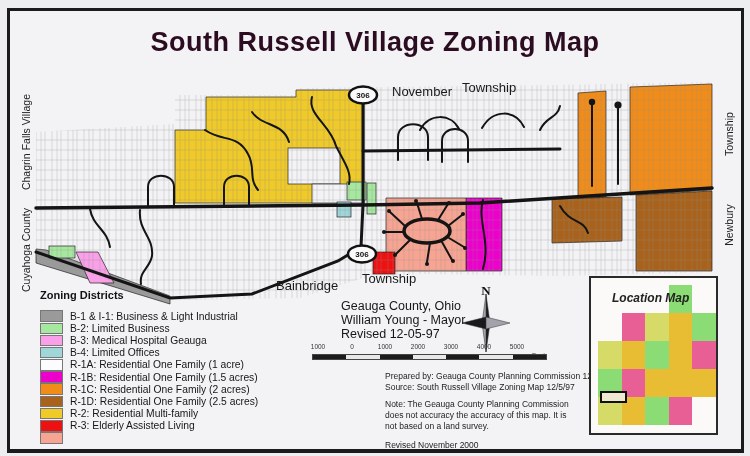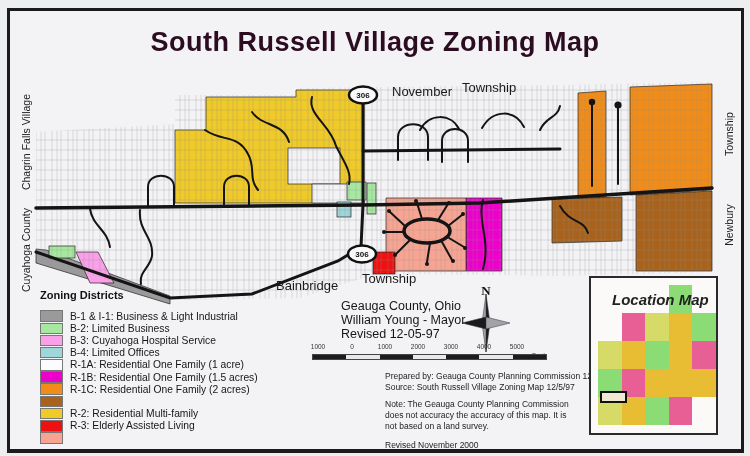--- a/index.html
+++ b/index.html
@@ -20,21 +20,21 @@
   .leg-label{font-size:10.3px;color:#161616;white-space:nowrap;}
   
   .scalebar{position:absolute;left:306px;top:343px;width:250px;height:18px;}
   .scl{position:absolute;top:0;font-size:6.5px;color:#333;transform:translateX(-50%);}
   .scl-unit{position:absolute;top:9px;left:226px;font-size:6.5px;color:#333;}
   .sbar{position:absolute;left:6px;top:11px;width:233px;height:4px;border:1px solid #444;display:flex;}
   .sseg{flex:1;height:100%;}
   .sseg.d{background:#1c1c1c;} .sseg.l{background:#e8e8e8;}
   
   .locmap{position:absolute;left:589px;top:276px;width:125px;height:155px;border:2px solid #2a2a2a;background:#fbfaf8;overflow:hidden;}
-  .locmap-title{position:absolute;left:21px;top:13px;font-size:15px;font-weight:bold;font-style:italic;color:#222;}
+  .locmap-title{position:absolute;left:21px;top:13px;font-size:12px;font-weight:bold;font-style:italic;color:#222;}
   .lm-cell{position:absolute;width:23.6px;height:28px;}
   .lm-marker{position:absolute;left:9px;top:113px;width:23px;height:8px;border:2px solid #111;background:#efe9d2;}
   svg{position:absolute;left:0;top:0;}
 </style>
 </head>
 <body>
 
 <div class="frame"></div>
 
 <svg width="750" height="456" viewBox="0 0 750 456">
@@ -180,40 +180,41 @@
       <div class="leg-row">
         <span class="swatch" style="background: rgb(154, 154, 154);"></span>
         <span class="leg-label">B-1 &amp; I-1: Business &amp; Light Industrial</span>
       </div>
       <div class="leg-row">
         <span class="swatch" style="background: rgb(167, 232, 160);"></span>
         <span class="leg-label">B-2: Limited Business</span>
       </div>
       <div class="leg-row">
         <span class="swatch" style="background: rgb(249, 160, 232);"></span>
-        <span class="leg-label">B-3: Cuyahoga Hospital Service</span>
+        <span class="leg-label">B-3: Medical Hospital Geauga</span>
       </div>
       <div class="leg-row">
         <span class="swatch" style="background: rgb(159, 214, 218);"></span>
         <span class="leg-label">B-4: Limited Offices</span>
       </div>
       <div class="leg-row">
         <span class="swatch" style="background: rgb(252, 251, 253);"></span>
         <span class="leg-label">R-1A: Residential One Family (1 acre)</span>
       </div>
       <div class="leg-row">
         <span class="swatch" style="background: rgb(238, 0, 204);"></span>
         <span class="leg-label">R-1B: Residential One Family (1.5 acres)</span>
       </div>
       <div class="leg-row">
         <span class="swatch" style="background: rgb(242, 140, 24);"></span>
         <span class="leg-label">R-1C: Residential One Family (2 acres)</span>
       </div>
       <div class="leg-row">
         <span class="swatch" style="background: rgb(169, 98, 28);"></span>
+        <span class="leg-label">R-1D: Residential One Family (2.5 acres)</span>
       </div>
       <div class="leg-row">
         <span class="swatch" style="background: rgb(240, 202, 40);"></span>
         <span class="leg-label">R-2: Residential Multi-family</span>
       </div>
       <div class="leg-row">
         <span class="swatch" style="background: rgb(238, 17, 17);"></span>
         <span class="leg-label">R-3: Elderly Assisted Living</span>
       </div>
       <div class="leg-row">

